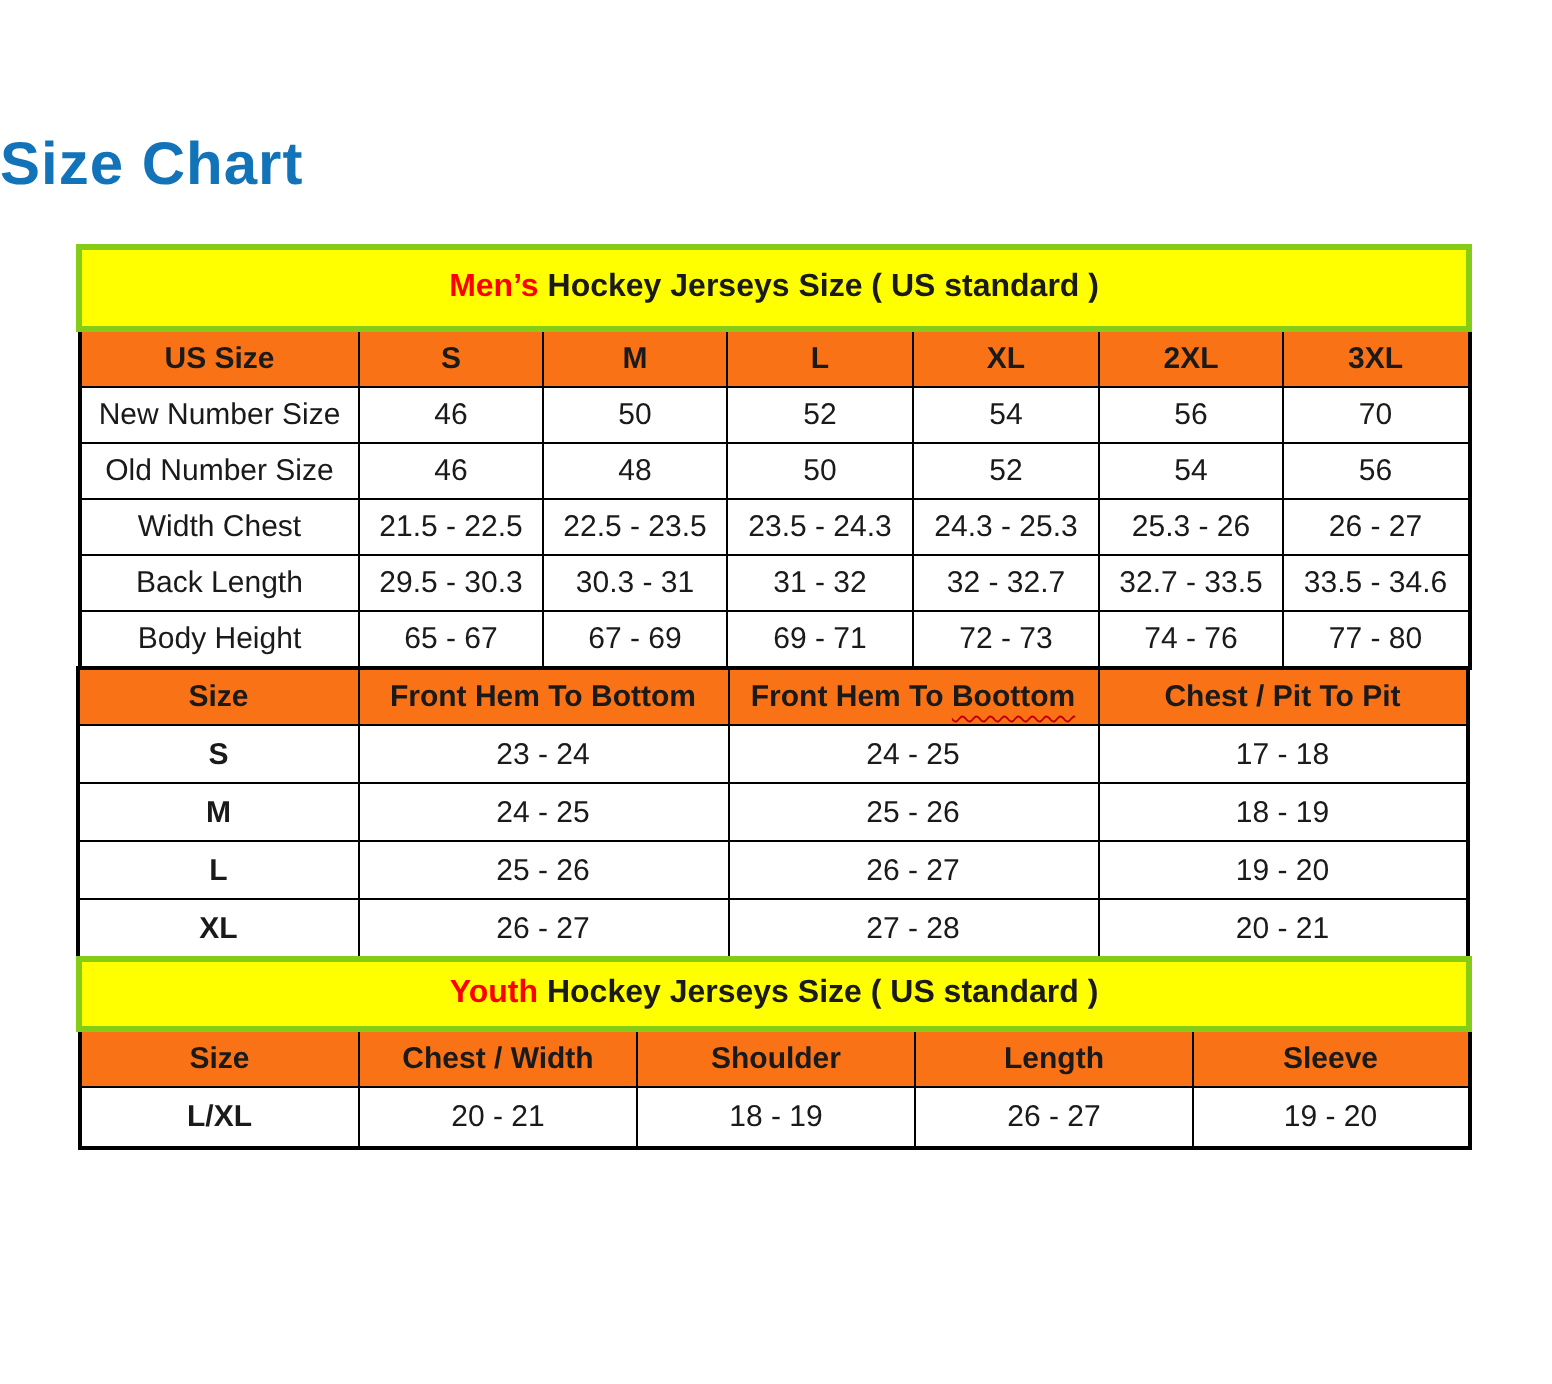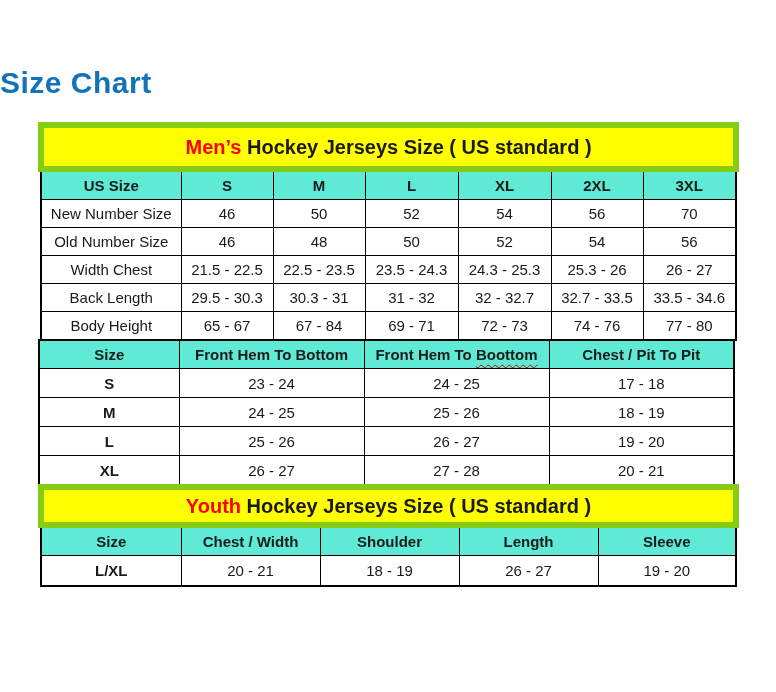--- a/index.html
+++ b/index.html
@@ -15,28 +15,28 @@
   .chart table {
     border-collapse:collapse; width:695px; table-layout:fixed;
     border:2px solid #000;
   }
   .chart table + table { margin-top:-2px; }
   .chart td, .chart th {
     border:1px solid #000; text-align:center; vertical-align:middle;
     font-size:15px; padding:0 2px; overflow:hidden; white-space:nowrap;
   }
   tr.band td {
-    background:#ffff00; font-weight:bold; font-size:20px;
-    border:6px solid #84cc16;
+    background:#ffff00; font-weight:bold; font-size:16px;
+    border:3px solid #84cc16;
   }
   .mens  tr.band td { height:38px; }
   .womens tr.band td { height:34px; }
   .youth tr.band td { height:32px; }
   tr.band .hl { color:#ff0000; }
-  tr.cols th { font-weight:bold; height:27px; background:#5eead4; }
+  tr.cols th { font-weight:bold; height:27px; background:#f97316; }
   .mens   tr.data td { height:27px;text-align:center; }
   .womens tr.data td { height:28px; }
   .youth  tr.data td { height:29px; }
   td.rowlabel { font-weight:normal; }
   td.rowlabel.strong { font-weight:bold; }
   .squiggle {
     text-decoration:underline; text-decoration-style:wavy;
     text-decoration-color:#c00000; text-decoration-thickness:1px;
     text-underline-offset:4px; text-decoration-skip-ink:none;
   }
@@ -103,21 +103,21 @@
       <td>29.5 - 30.3</td>
       <td>30.3 - 31</td>
       <td>31 - 32</td>
       <td>32 - 32.7</td>
       <td>32.7 - 33.5</td>
       <td>33.5 - 34.6</td>
     </tr>
     <tr class="data">
       <td class="rowlabel">Body Height</td>
       <td>65 - 67</td>
-      <td>67 - 84</td>
+      <td>67 - 69</td>
       <td>69 - 71</td>
       <td>72 - 73</td>
       <td>74 - 76</td>
       <td>77 - 80</td>
     </tr>
   </tbody>
     </table>
 
   <table class="womens">
     <colgroup>

